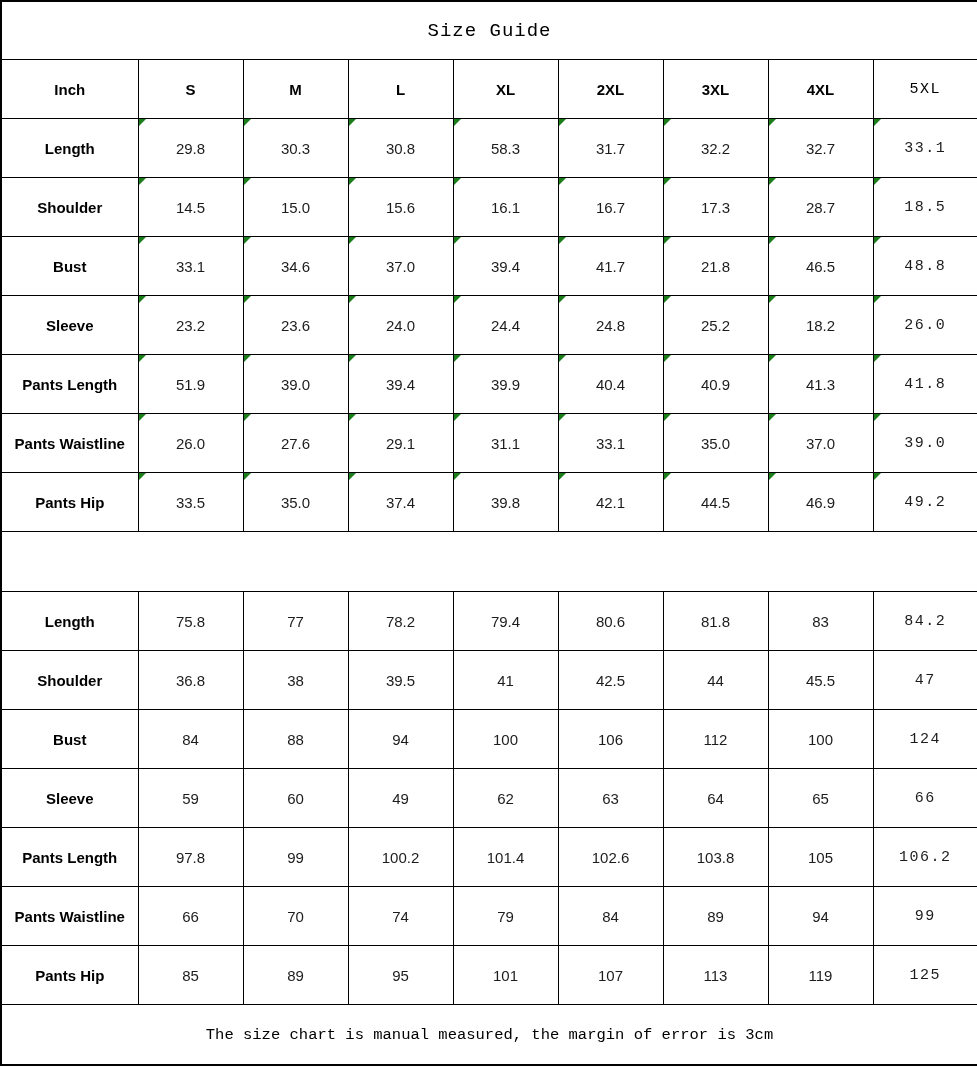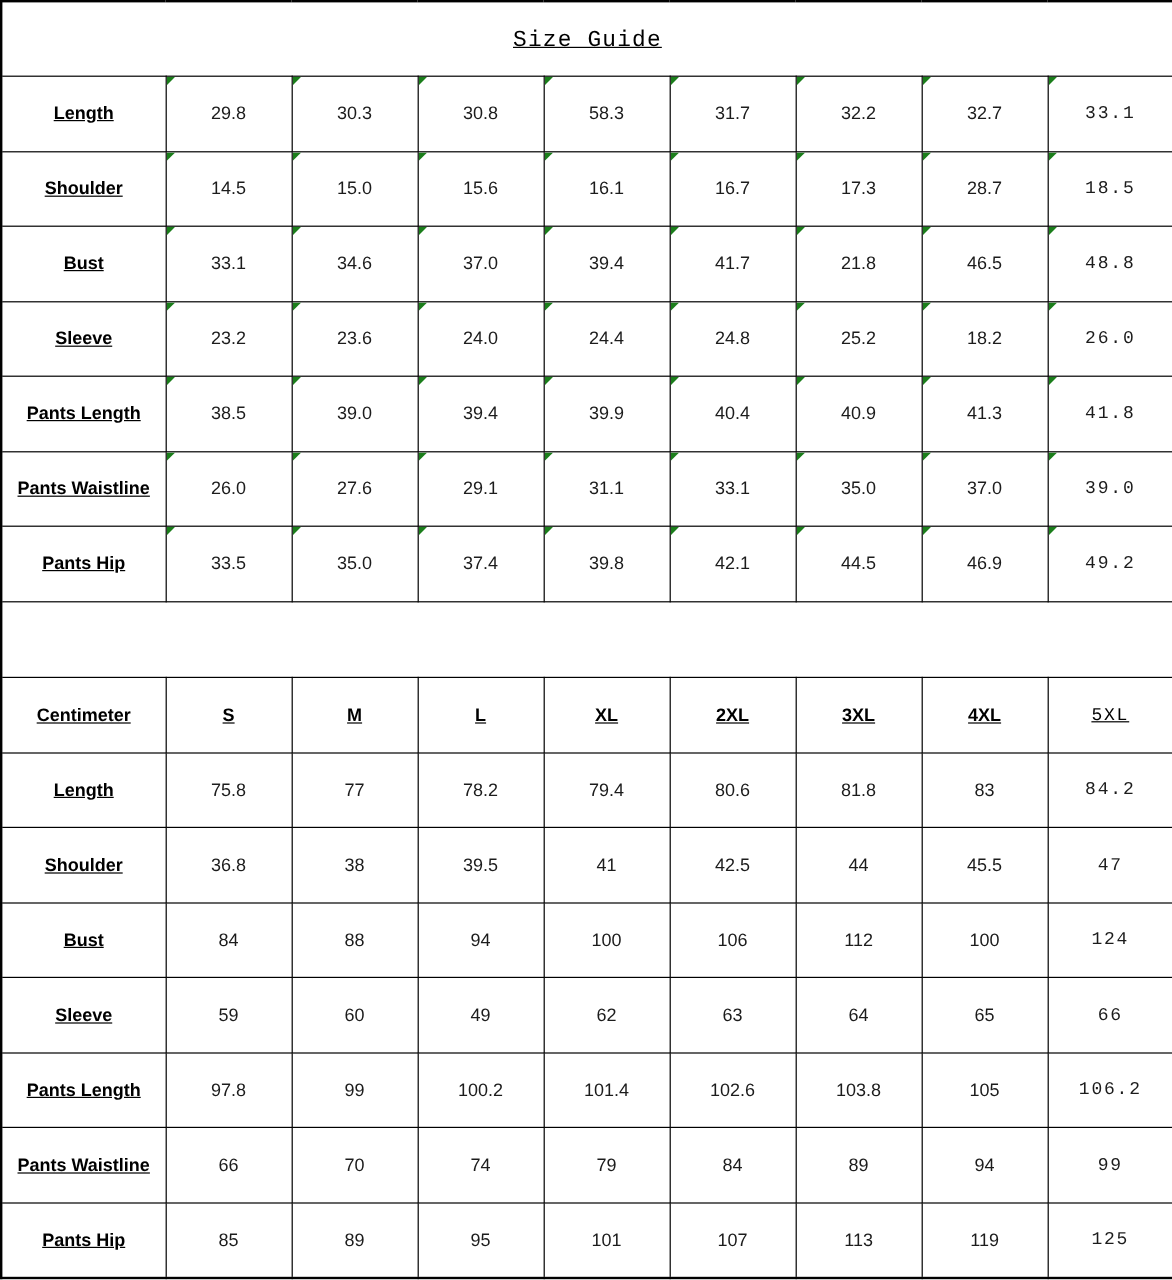--- a/index.html
+++ b/index.html
@@ -1,16 +1,16 @@
 <!DOCTYPE html>
 <html><head>
 <meta charset="utf-8">
 <style>
   html,body{margin:0;padding:0;background:#fff;}
-  .sheet{width:966px;height:1067px;background:#fff;box-sizing:border-box;text-decoration:underline;}
+  .sheet{width:966px;height:1067px;background:#fff;box-sizing:border-box;}
   table{border-collapse:collapse;table-layout:fixed;width:977px;height:1066px;
         font-family:"Liberation Sans",sans-serif;color:#000;}
   table,td{border:1px solid #000;}
   table{border-width:2px;}
   td{padding:0;text-align:center;vertical-align:middle;position:relative;overflow:hidden;}
   tr{height:56px;}
   tr.title-row{height:56px;}
   tr.spacer-row{height:57px;}
   tr.footer-row{height:57px;}
   .title-cell{font-family:"Liberation Mono",monospace;font-size:19px;font-weight:400;letter-spacing:1px;}
@@ -37,20 +37,31 @@
         <col style="width:105px">
       <col style="width:105px">
         <col style="width:105px">
         <col style="width:105px">
         <col style="width:105px">
     </colgroup>
     <tbody id="grid-body">
       <tr class="title-row">
         <td colspan="9" class="title-cell">Size Guide</td>
       </tr>
+      <tr>
+          <td class="header-cell label-cell">Inch</td>
+          <td class="header-cell">S</td>
+          <td class="header-cell">M</td>
+          <td class="header-cell">L</td>
+          <td class="header-cell">XL</td>
+          <td class="header-cell">2XL</td>
+          <td class="header-cell">3XL</td>
+          <td class="header-cell">4XL</td>
+          <td class="header-cell mono">5XL</td>
+        </tr>
         <tr>
           <td class="label-cell">Length</td>
           <td class="value-cell"><span class="tri" style="border-top-color: rgb(27, 126, 27);"></span><span class="v">29.8</span></td>
           <td class="value-cell"><span class="tri" style="border-top-color: rgb(27, 126, 27);"></span><span class="v">30.3</span></td>
           <td class="value-cell"><span class="tri" style="border-top-color: rgb(27, 126, 27);"></span><span class="v">30.8</span></td>
           <td class="value-cell"><span class="tri" style="border-top-color: rgb(27, 126, 27);"></span><span class="v">58.3</span></td>
           <td class="value-cell"><span class="tri" style="border-top-color: rgb(27, 126, 27);"></span><span class="v">31.7</span></td>
           <td class="value-cell"><span class="tri" style="border-top-color: rgb(27, 126, 27);"></span><span class="v">32.2</span></td>
           <td class="value-cell"><span class="tri" style="border-top-color: rgb(27, 126, 27);"></span><span class="v">32.7</span></td>
           <td class="value-cell mono"><span class="tri" style="border-top-color: rgb(27, 126, 27);"></span><span class="v">33.1</span></td>
@@ -83,21 +94,21 @@
           <td class="value-cell"><span class="tri" style="border-top-color: rgb(27, 126, 27);"></span><span class="v">23.6</span></td>
           <td class="value-cell"><span class="tri" style="border-top-color: rgb(27, 126, 27);"></span><span class="v">24.0</span></td>
           <td class="value-cell"><span class="tri" style="border-top-color: rgb(27, 126, 27);"></span><span class="v">24.4</span></td>
           <td class="value-cell"><span class="tri" style="border-top-color: rgb(27, 126, 27);"></span><span class="v">24.8</span></td>
           <td class="value-cell"><span class="tri" style="border-top-color: rgb(27, 126, 27);"></span><span class="v">25.2</span></td>
           <td class="value-cell"><span class="tri" style="border-top-color: rgb(27, 126, 27);"></span><span class="v">18.2</span></td>
           <td class="value-cell mono"><span class="tri" style="border-top-color: rgb(27, 126, 27);"></span><span class="v">26.0</span></td>
         </tr>
         <tr>
           <td class="label-cell">Pants Length</td>
-          <td class="value-cell"><span class="tri" style="border-top-color: rgb(27, 126, 27);"></span><span class="v">38.5</span></td>
+          <td class="value-cell"><span class="tri" style="border-top-color: rgb(27, 126, 27);"></span><span class="v">51.9</span></td>
           <td class="value-cell"><span class="tri" style="border-top-color: rgb(27, 126, 27);"></span><span class="v">39.0</span></td>
           <td class="value-cell"><span class="tri" style="border-top-color: rgb(27, 126, 27);"></span><span class="v">39.4</span></td>
           <td class="value-cell"><span class="tri" style="border-top-color: rgb(27, 126, 27);"></span><span class="v">39.9</span></td>
           <td class="value-cell"><span class="tri" style="border-top-color: rgb(27, 126, 27);"></span><span class="v">40.4</span></td>
           <td class="value-cell"><span class="tri" style="border-top-color: rgb(27, 126, 27);"></span><span class="v">40.9</span></td>
           <td class="value-cell"><span class="tri" style="border-top-color: rgb(27, 126, 27);"></span><span class="v">41.3</span></td>
           <td class="value-cell mono"><span class="tri" style="border-top-color: rgb(27, 126, 27);"></span><span class="v">41.8</span></td>
         </tr>
         <tr>
           <td class="label-cell">Pants Waistline</td>
@@ -118,31 +129,20 @@
           <td class="value-cell"><span class="tri" style="border-top-color: rgb(27, 126, 27);"></span><span class="v">39.8</span></td>
           <td class="value-cell"><span class="tri" style="border-top-color: rgb(27, 126, 27);"></span><span class="v">42.1</span></td>
           <td class="value-cell"><span class="tri" style="border-top-color: rgb(27, 126, 27);"></span><span class="v">44.5</span></td>
           <td class="value-cell"><span class="tri" style="border-top-color: rgb(27, 126, 27);"></span><span class="v">46.9</span></td>
           <td class="value-cell mono"><span class="tri" style="border-top-color: rgb(27, 126, 27);"></span><span class="v">49.2</span></td>
         </tr>
         <tr class="spacer-row">
           <td colspan="9"></td>
         </tr>
         <tr>
-          <td class="header-cell label-cell">Centimeter</td>
-          <td class="header-cell">S</td>
-          <td class="header-cell">M</td>
-          <td class="header-cell">L</td>
-          <td class="header-cell">XL</td>
-          <td class="header-cell">2XL</td>
-          <td class="header-cell">3XL</td>
-          <td class="header-cell">4XL</td>
-          <td class="header-cell mono">5XL</td>
-        </tr>
-        <tr>
           <td class="label-cell">Length</td>
           <td class="value-cell"><span class="v">75.8</span></td>
           <td class="value-cell"><span class="v">77</span></td>
           <td class="value-cell"><span class="v">78.2</span></td>
           <td class="value-cell"><span class="v">79.4</span></td>
           <td class="value-cell"><span class="v">80.6</span></td>
           <td class="value-cell"><span class="v">81.8</span></td>
           <td class="value-cell"><span class="v">83</span></td>
           <td class="value-cell mono"><span class="v">84.2</span></td>
         </tr>
@@ -205,15 +205,18 @@
           <td class="label-cell">Pants Hip</td>
           <td class="value-cell"><span class="v">85</span></td>
           <td class="value-cell"><span class="v">89</span></td>
           <td class="value-cell"><span class="v">95</span></td>
           <td class="value-cell"><span class="v">101</span></td>
           <td class="value-cell"><span class="v">107</span></td>
           <td class="value-cell"><span class="v">113</span></td>
           <td class="value-cell"><span class="v">119</span></td>
           <td class="value-cell mono"><span class="v">125</span></td>
         </tr>
+        <tr class="footer-row" id="footer-row">
+        <td colspan="9" class="footer-cell">The size chart is manual measured, the margin of error is 3cm</td>
+      </tr>
     </tbody>
   </table>
 </div>
 
 </body></html>

